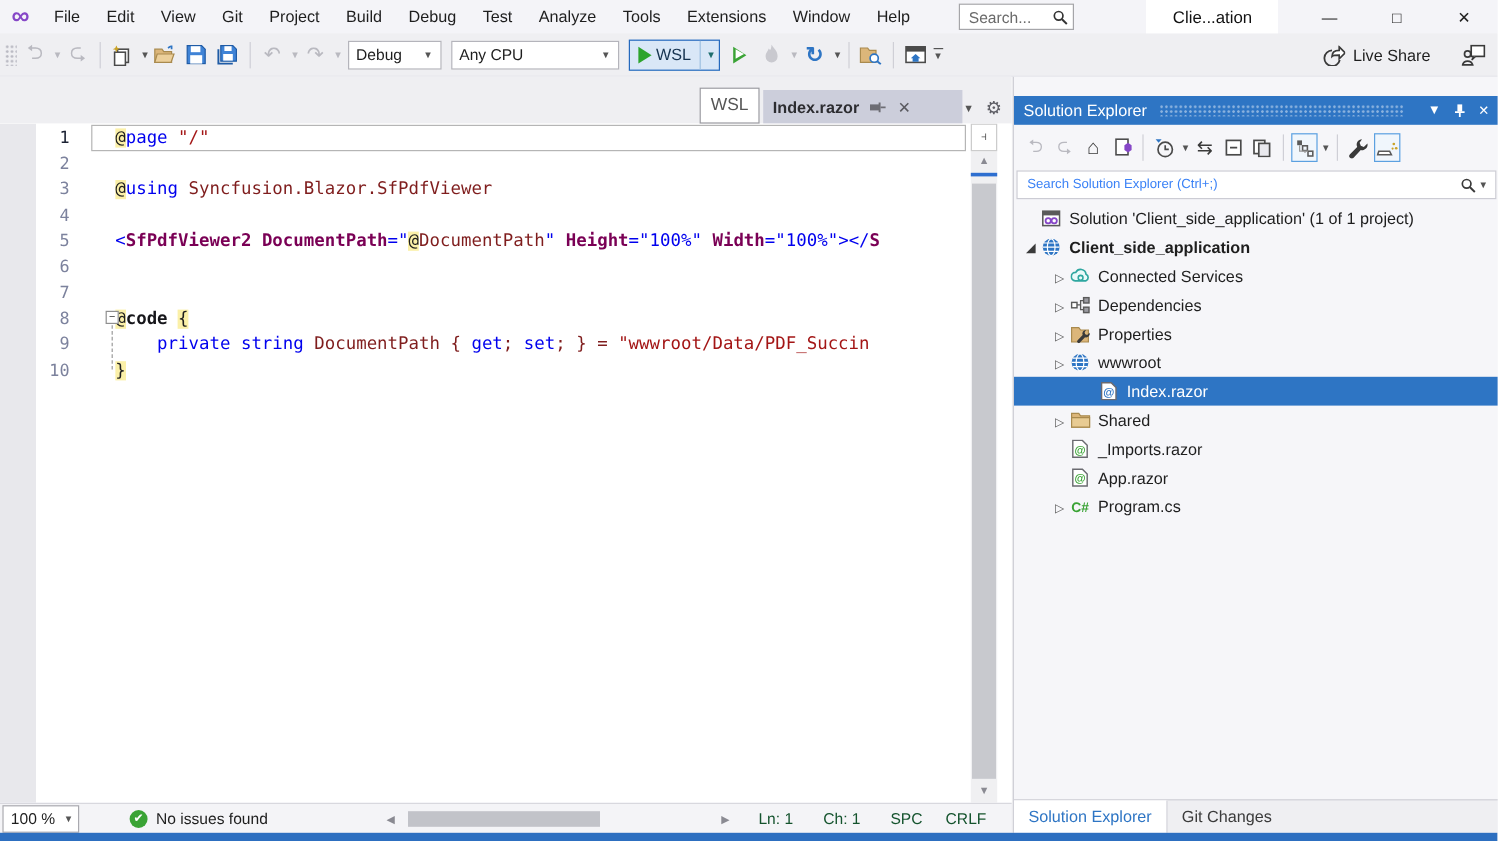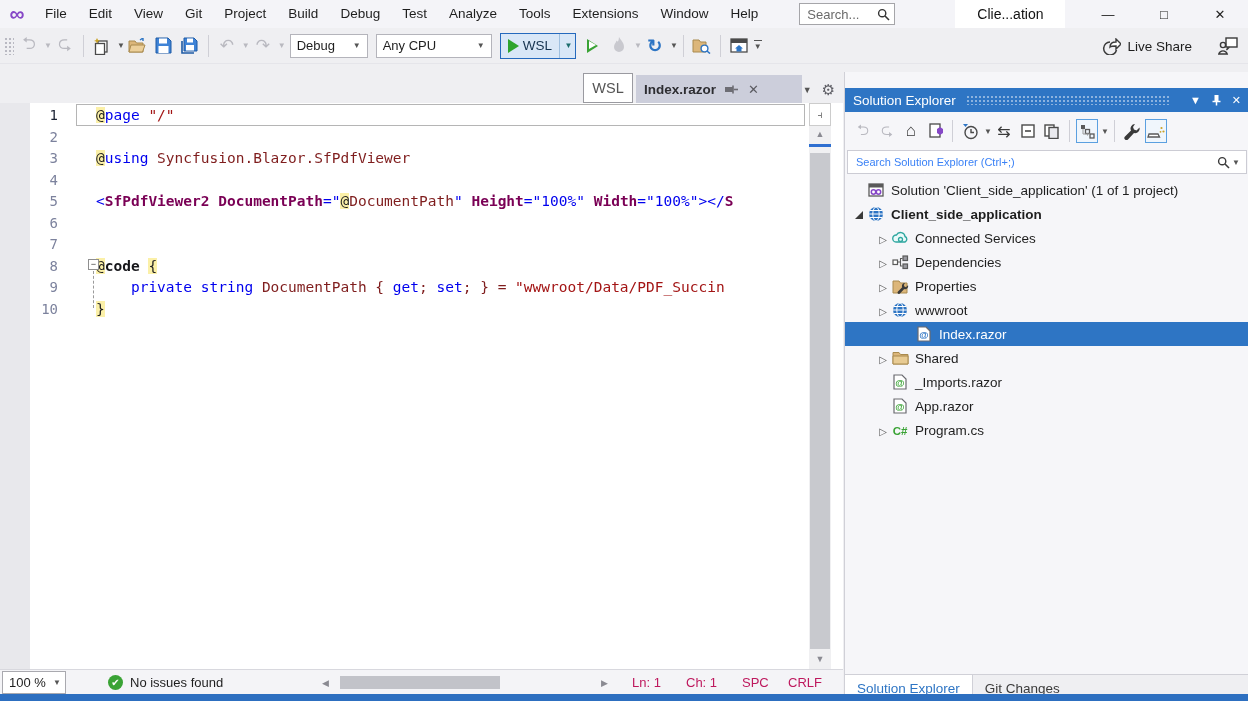--- a/index.html
+++ b/index.html
@@ -96,23 +96,23 @@
   #zoom-combo { width:64px; height:23px; background:#fff; border:1px solid #a9a9af; margin-left:2px;
     display:flex; align-items:center; padding:0 4px 0 6px; font-size:13px; }
   #zoom-combo .cv { flex:1; }
   #issues { display:flex; align-items:center; margin-left:42px; }
   #check-ic { width:15px; height:15px; border-radius:50%; background:#3aa335; color:#fff; font-size:10px;
     line-height:15px; text-align:center; margin-right:7px; }
   #hscroll { position:absolute; left:322px; top:5px; width:286px; height:15px; display:flex; align-items:center; }
   #hscroll .arr { color:#8a8a92; font-size:9px; width:14px; }
   #hscroll .track { flex:1; height:13px; position:relative; }
   #hscroll .thumb { position:absolute; left:4px; top:0; width:160px; height:13px; background:#c2c3c9; }
-  #ed-status .pos { position:absolute; font-size:13px; color:#be185d; }
-  
-  #panel { position:absolute; left:844px; top:72px; width:404px; height:630px; background:#f6f6f9;
+  #ed-status .pos { position:absolute; font-size:13px; color:#14532d; }
+  
+  #panel { position:absolute; left:844px; top:64px; width:404px; height:630px; background:#f6f6f9;
     border-left:1px solid #d0d0d7; }
   #se-header { position:absolute; left:0; top:16px; width:404px; height:24px; background:#2e75c4;
     color:#fff; display:flex; align-items:center; padding:0 8px; font-size:13.5px; }
   #se-header .dots { flex:1; height:10px; margin:0 10px;
     background:radial-gradient(circle, rgba(255,255,255,.45) 1px, transparent 1.2px); background-size:4px 4px; }
   #se-header .hic { margin-left:10px; font-size:11px; }
   #se-toolbar { position:absolute; left:0; top:40px; width:404px; height:38px; display:flex;
     align-items:center; padding-left:6px; }
   .seb { height:24px; min-width:22px; display:flex; align-items:center; justify-content:center; margin:0 1px; }
   .seb.boxed { border:1px solid #5ba0e0; background:#f0f6fc; }
@@ -218,21 +218,21 @@
       </div>
     <span class="caret dis">▼</span>
     <div class="tbtn">
         <span class="gicon">↷</span>
       </div>
     <span class="caret dis">▼</span>
     <div class="combo" style="width:78px">
       <span class="cv">Debug</span>
       <span class="caret">▼</span>
     </div>
-    <div class="combo" style="width:116px">
+    <div class="combo" style="width:140px">
       <span class="cv">Any CPU</span>
       <span class="caret">▼</span>
     </div>
     <div id="wsl-btn">
       <span class="play-solid"></span>
       <span class="lbl">WSL</span>
       <span class="dd">
           <span class="caret" style="color:#1d6d6d">▼</span>
         </span>
     </div>

